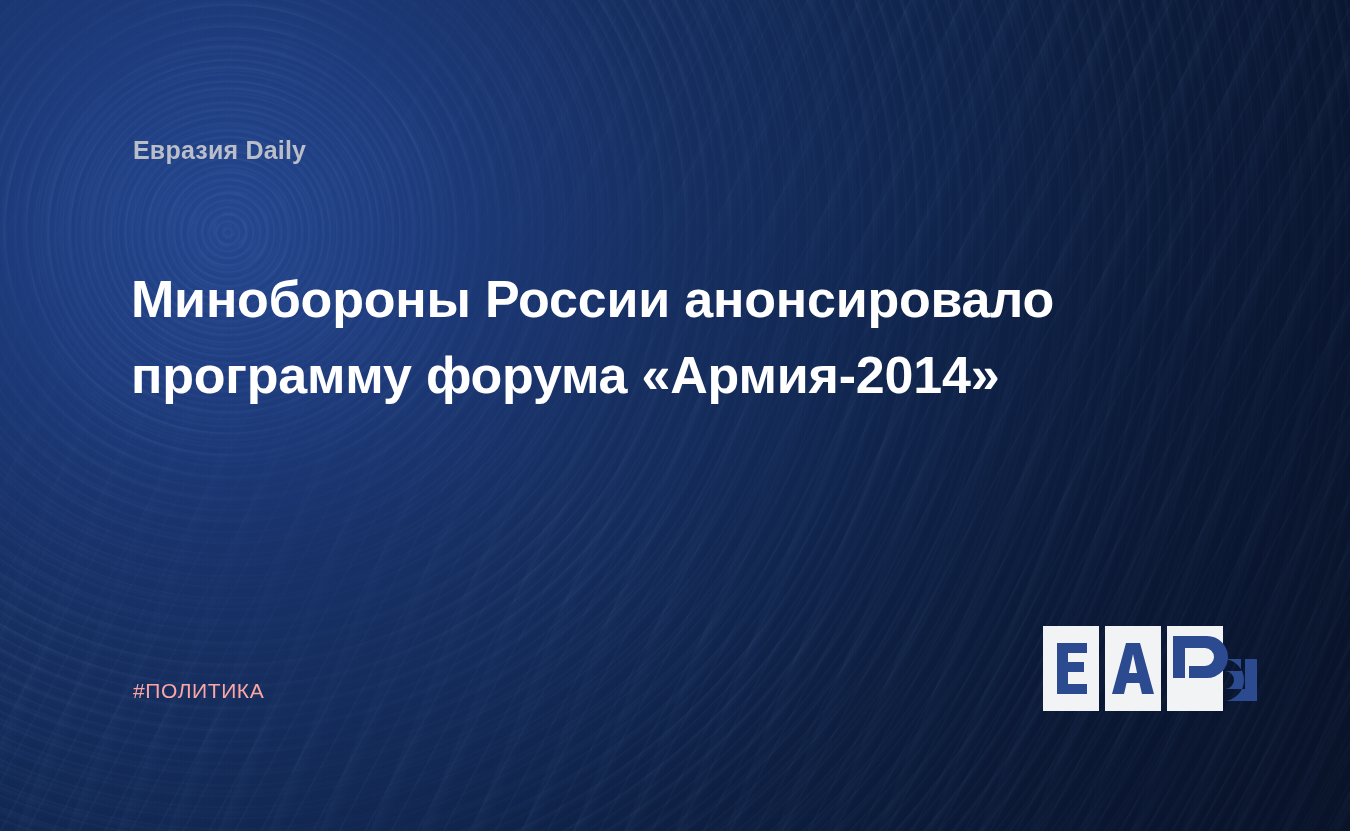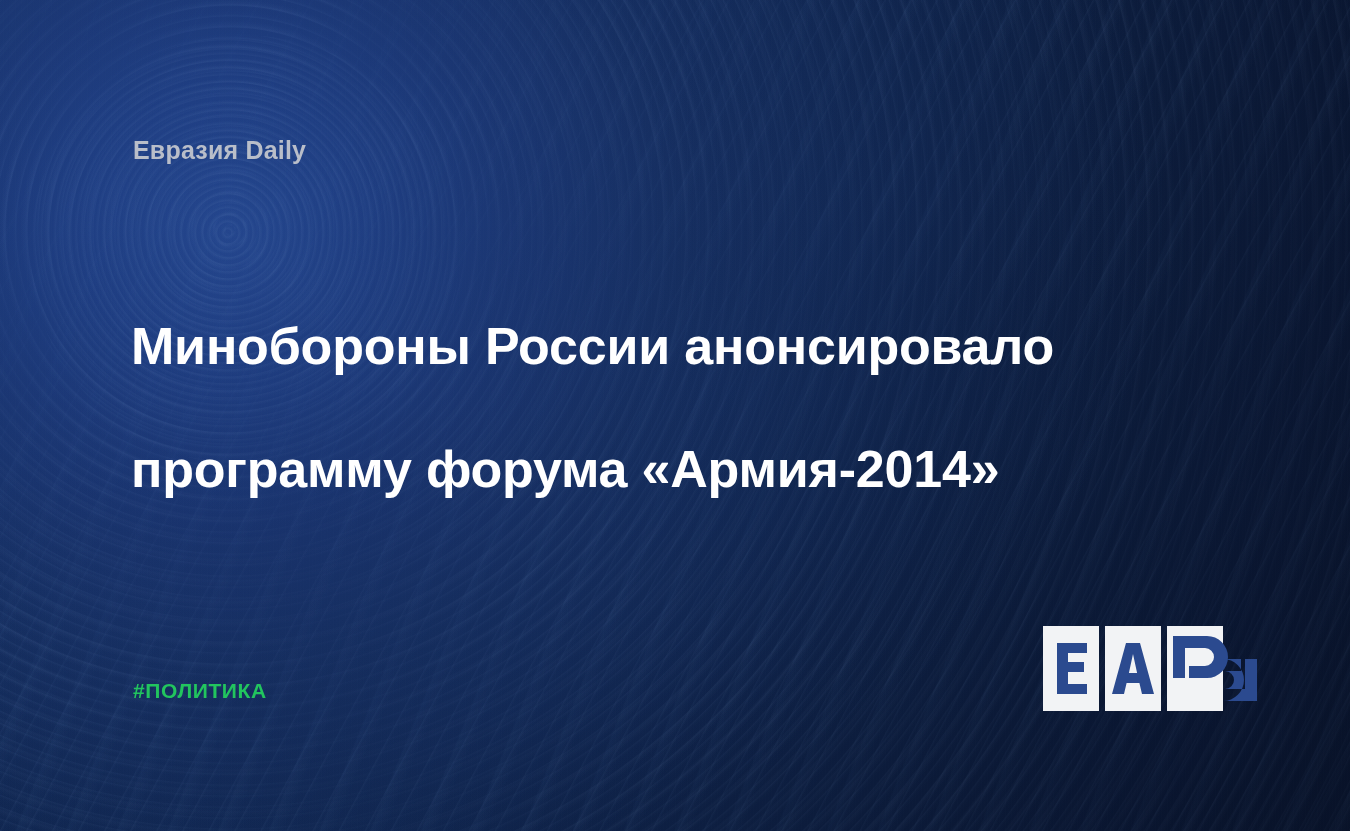--- a/index.html
+++ b/index.html
@@ -188,30 +188,30 @@
     position: absolute;
     left: 131px;
     top: 262px;
     width: 1000px;
     font-size: 52px;
     line-height: 1.46;
     font-weight: bold;
     color: #ffffff;
     letter-spacing: -0.2px;
   }
-  .headline .line { display: block; white-space: nowrap; margin-top: 47px; }
+  .headline .line { display: block; white-space: nowrap; }
 
   .tag {
     position: absolute;
     left: 133px;
     top: 679px;
     font-size: 21px;
-    font-weight: bold;
+    font-weight: normal;
     letter-spacing: 0.6px;
-    color: #22c55e;
+    color: #fca5a5;
     white-space: nowrap;
   }
 
   
   .ead {
     position: absolute;
     left: 1043px;
     top: 626px;
     width: 180px;
     height: 85px;

